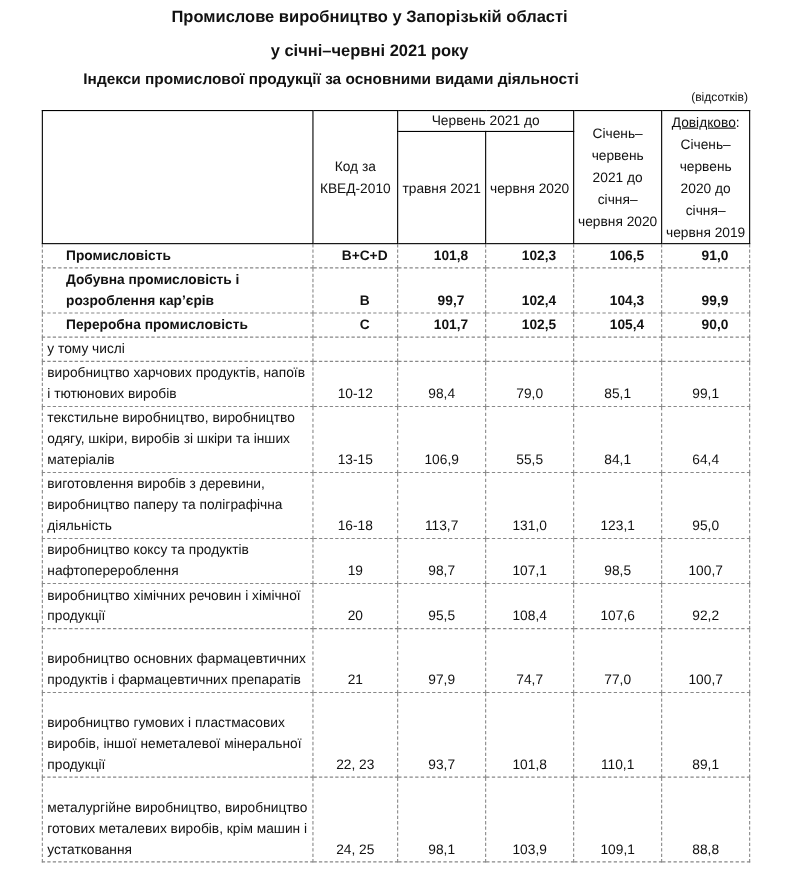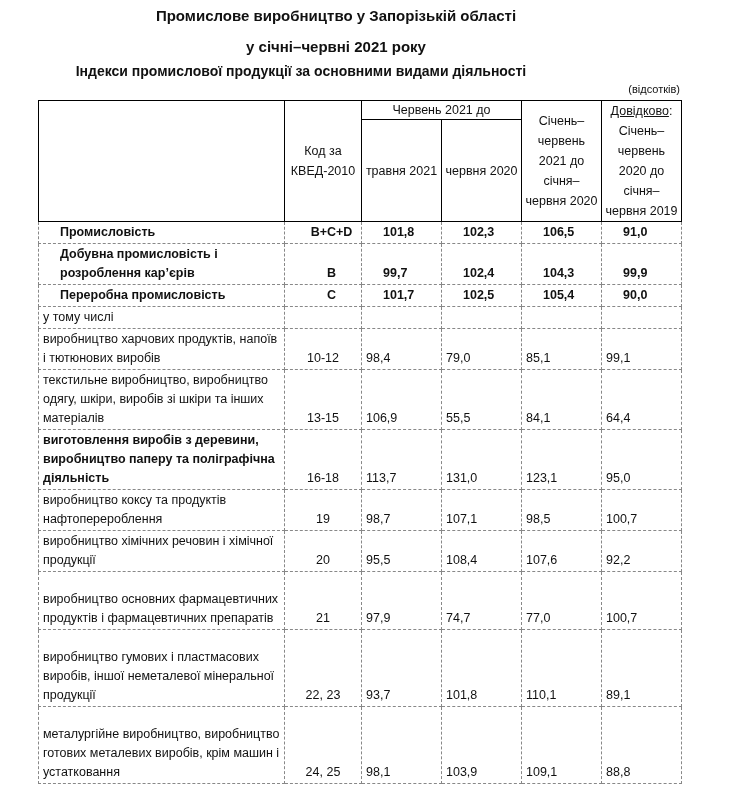--- a/index.html
+++ b/index.html
@@ -36,21 +36,21 @@
   }
   thead th.h-group { height: 18px; line-height: 18px; }
   .underline { text-decoration: underline; }
   tbody td {
     border: 1px dashed #888; padding: 1px 4px 1px 4px;
     vertical-align: bottom; line-height: 19px;
   }
   tbody tr:first-child td { border-top: 1.5px solid #000; }
   td.name { text-align: left; }
   td.code { text-align: center; }
-  td.val { text-align: left; }
+  td.val { text-align: center; }
   tr.bold td { font-weight: bold; padding-left: 21px; }
   td.ind1 { padding-left: 12px; }
   td.ind2 { }
 </style>
 </head>
 <body>
 
 <div class="title t1">Промислове виробництво у Запорізькій області</div>
 <div class="title t2">у січні–червні 2021 року</div>
 <div class="subtitle">Індекси промислової продукції за основними видами діяльності</div>
@@ -124,21 +124,21 @@
       </tr>
       <tr>
         <td class="name ind2" style="height: 55px;">текстильне виробництво, виробництво одягу, шкіри, виробів зі шкіри та інших матеріалів</td>
         <td class="code">13-15</td>
         <td class="val">106,9</td>
         <td class="val">55,5</td>
         <td class="val">84,1</td>
         <td class="val">64,4</td>
       </tr>
       <tr>
-        <td class="name ind2" style="height: 55px; font-weight: bold;">виготовлення виробів з деревини, виробництво паперу та поліграфічна діяльність</td>
+        <td class="name ind2" style="height: 55px;">виготовлення виробів з деревини, виробництво паперу та поліграфічна діяльність</td>
         <td class="code">16-18</td>
         <td class="val">113,7</td>
         <td class="val">131,0</td>
         <td class="val">123,1</td>
         <td class="val">95,0</td>
       </tr>
       <tr>
         <td class="name ind2" style="height: 36px;">виробництво коксу та продуктів нафтоперероблення</td>
         <td class="code">19</td>
         <td class="val">98,7</td>

